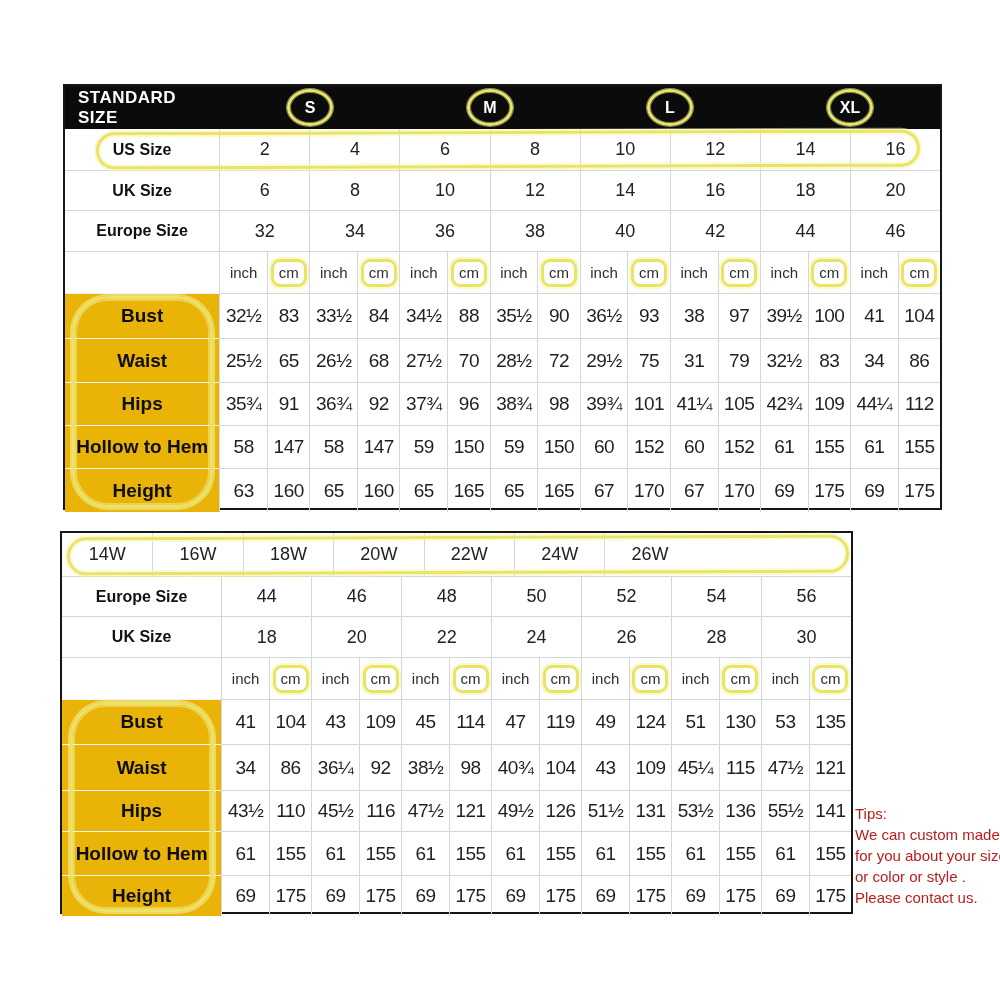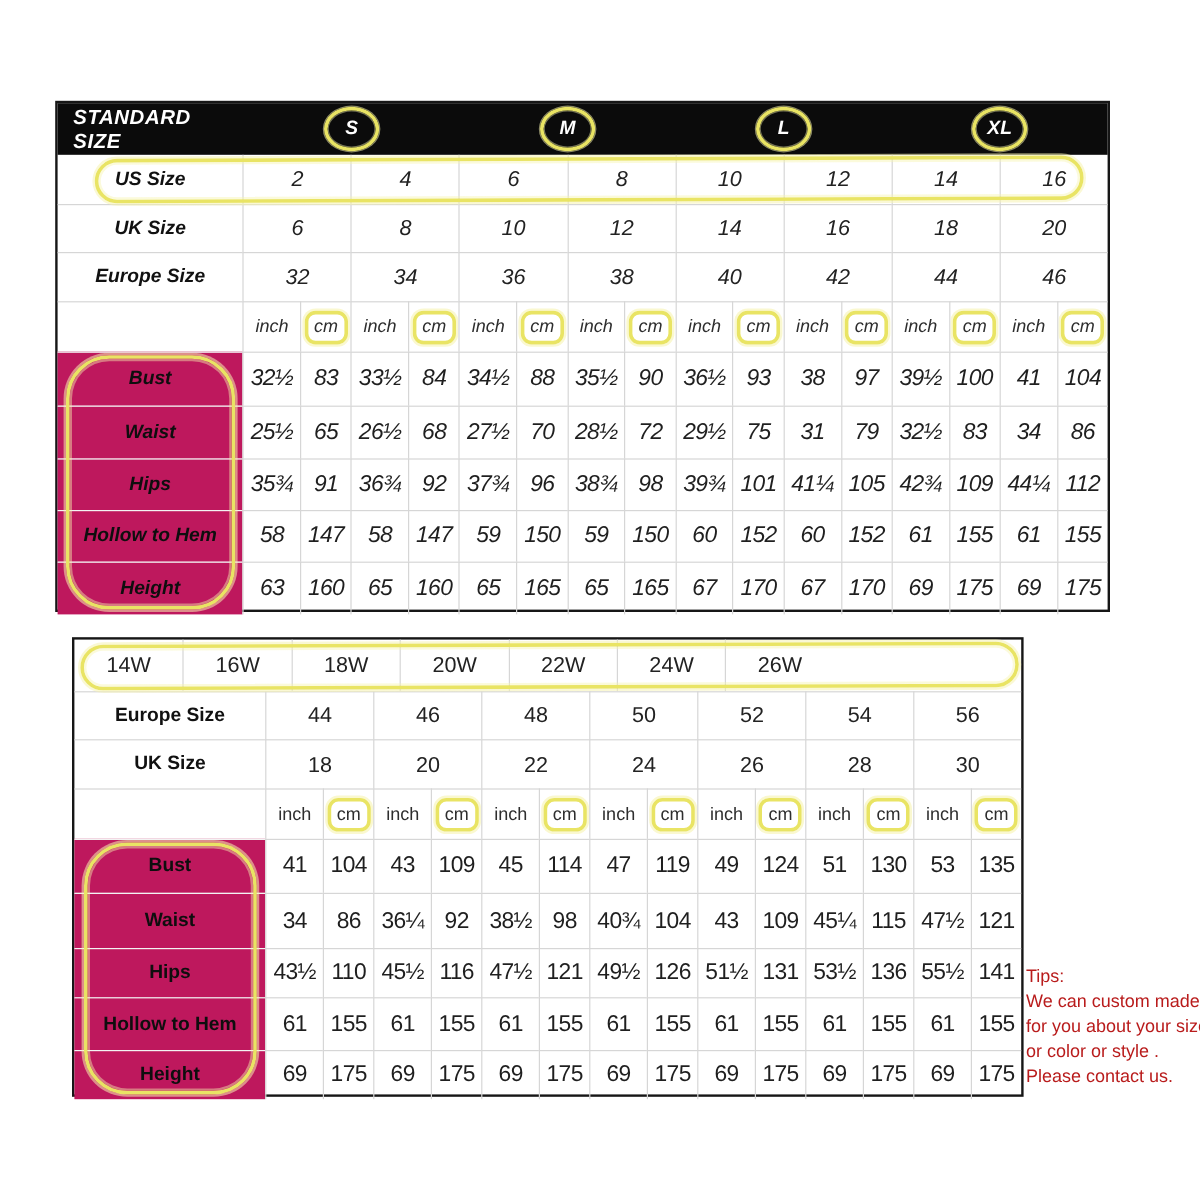--- a/index.html
+++ b/index.html
@@ -2,21 +2,21 @@
 <html><head>
 <meta charset="utf-8">
 <style>
   * { margin:0; padding:0; box-sizing:border-box; }
   html,body { width:1000px; height:1000px; background:#ffffff;
     font-family:"Liberation Sans", sans-serif; color:#222; }
   .canvas { position:relative; width:1000px; height:1000px; background:#fff; overflow:hidden; }
 
   
   .tbl { position:absolute; background:#fff; border:2px solid #161616; }
-  #std-table  { left:46px; top:84px;  width:879px; height:426px;font-style:italic; }
+  #std-table  { left:63px; top:84px;  width:879px; height:426px; }
   #plus-table { left:60px; top:531px; width:793px; height:383px; }
 
   .row { display:flex; width:100%; }
   .cell { display:flex; align-items:center; justify-content:center;
           border-left:1px solid #d6d6d6; overflow:hidden; }
   .row .cell:first-child { border-left:none; }
   .row + .row .cell { border-top:1px solid #d6d6d6; }
 
   
   .hdr { background:#0b0b0b; color:#fff; height:43px; display:flex; align-items:center; }
@@ -32,21 +32,21 @@
   #std-table  .lab { width:155px; }
   #plus-table .lab { width:160px; }
   #std-table  .pair { width:90.5px; }
   #plus-table .pair { width:90.4px; }
   #std-table  .inch { width:48px; }   #std-table  .cmc { width:42.5px; }
   #plus-table .inch { width:48px; }   #plus-table .cmc { width:42.4px; }
 
   .size-val { font-size:18px; }
   .unit     { font-size:15px; color:#2e2e2e; }
   .meas     { font-size:19px; color:#1f1f1f; letter-spacing:-0.5px; }
-  .mlab     { background:#be185d; font-weight:bold; font-size:16px; color:#0e0e0e; }
+  .mlab     { background:#eab308; font-weight:bold; font-size:19px; color:#0e0e0e; }
   .row + .row .mlab { border-top:1px solid #f3f3f3; }
 
   .cm-box { display:inline-block; padding:1px 5px; border:3px solid #e9e464; border-radius:9px;
     box-shadow:0 0 0 2px rgba(246,243,176,.6); line-height:20px; }
 
   
   .overlay { position:absolute; border:3px solid #e9e464; pointer-events:none;
     box-shadow:0 0 0 2px rgba(246,243,176,.55), inset 0 0 0 2px rgba(246,243,176,.45);
     background:transparent; z-index:5; }
   #std-row-oval   { left:31px;  top:45px;  width:824px; height:37px; border-radius:19px; transform:rotate(-0.2deg); }

